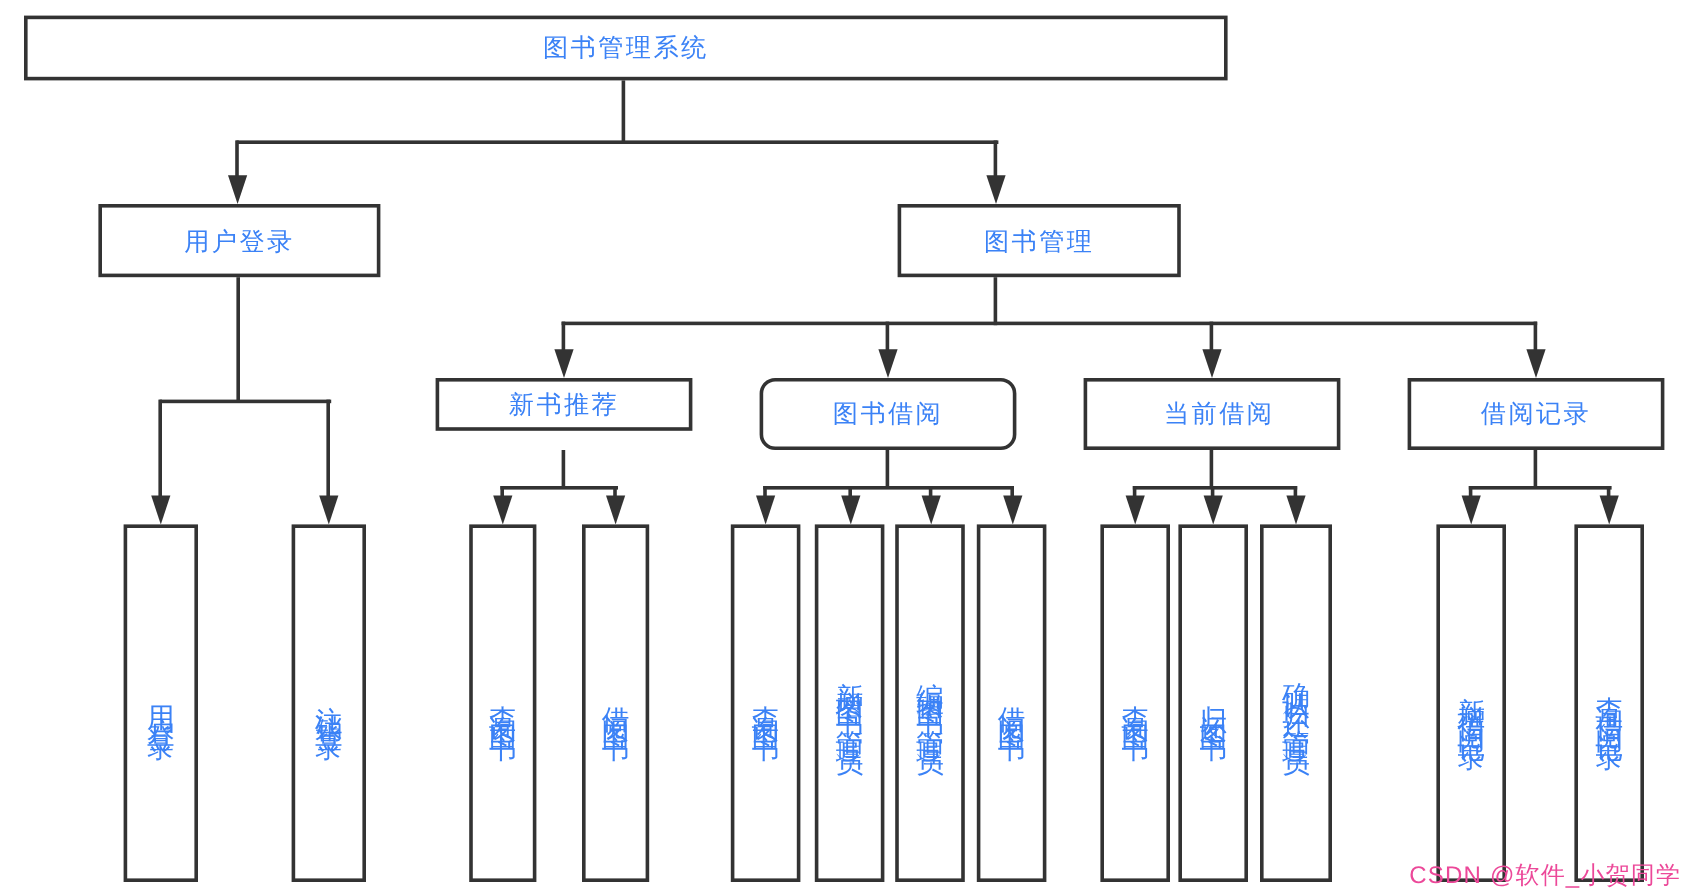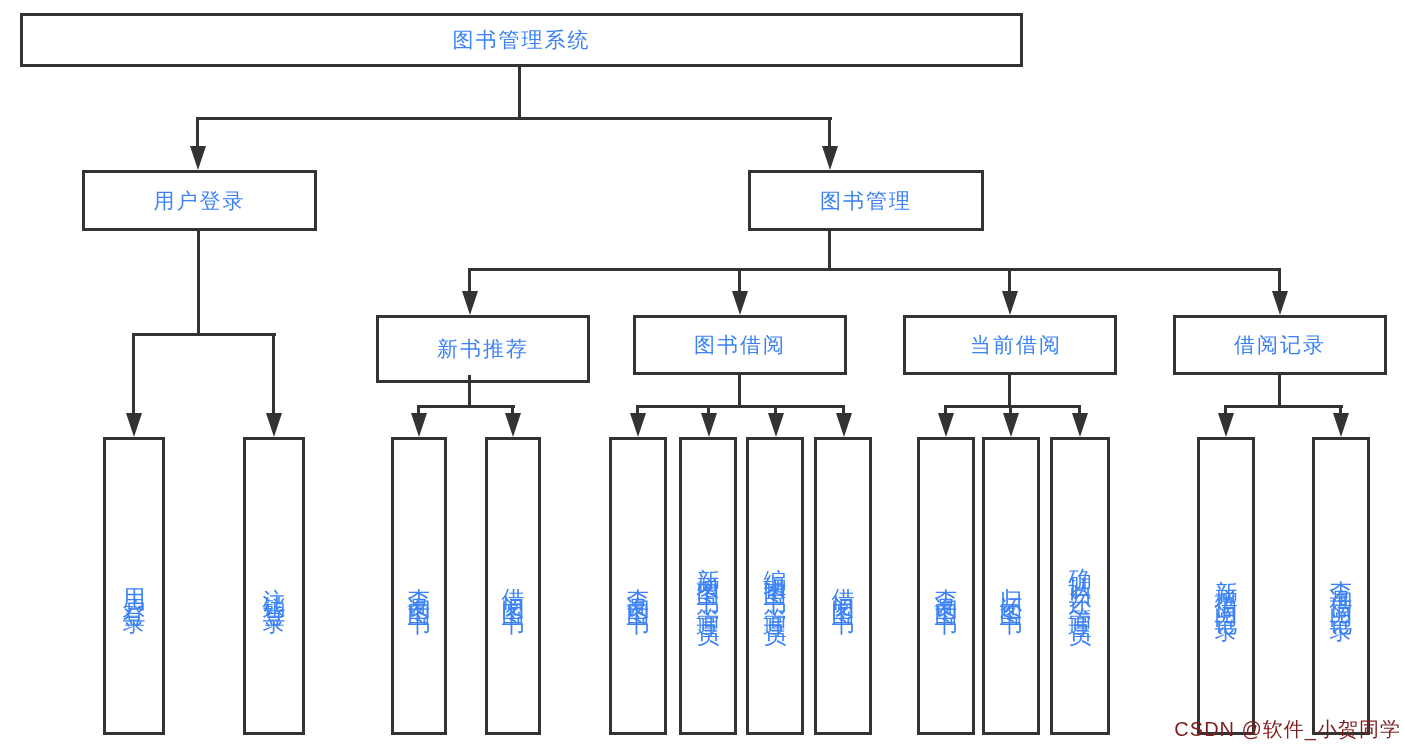--- a/index.html
+++ b/index.html
@@ -19,21 +19,21 @@
   .hline, .vline { position:absolute; background:#333333; }
   .hline { height:3px; }
   .vline { width:3px; }
   .arrow {
     position:absolute; width:0; height:0;
     border-left:8px solid transparent; border-right:8px solid transparent;
     border-top:24px solid #333333;
   }
   .watermark {
     position:absolute; right:4px; bottom:4px; z-index:10;
-    font-size:20px; color:#7f1d1d; white-space:nowrap; letter-spacing:1px;
+    font-size:20px; color:#ec4899; white-space:nowrap; letter-spacing:1px;
   }
 </style>
 </head>
 <body>
 
 <div id="canvas">
 
   <div class="box" style="left:20px; top:13px; width:1003px; height:54px;">
     <span>图书管理系统</span>
   </div>
@@ -63,24 +63,24 @@
   <div class="hline" style="left:468px; top:268px; width:813px;"></div>
   <div class="vline" style="left:468px; top:268px; height:27px;"></div>
   <div class="arrow" style="left:462px; top:291px;"></div>
   <div class="vline" style="left:738px; top:268px; height:27px;"></div>
   <div class="arrow" style="left:732px; top:291px;"></div>
   <div class="vline" style="left:1008px; top:268px; height:27px;"></div>
   <div class="arrow" style="left:1002px; top:291px;"></div>
   <div class="vline" style="left:1278px; top:268px; height:27px;"></div>
   <div class="arrow" style="left:1272px; top:291px;"></div>
 
-  <div class="box" style="left:376px; top:315px; width:214px; height:68px;">
+  <div class="box" style="left:363px; top:315px; width:214px; height:44px;">
     <span>新书推荐</span>
   </div>
-  <div class="box" style="left:633px; top:315px; width:214px; height:60px;">
+  <div class="box" style="left:633px; top:315px; width:214px; height:60px;border-radius:13px;">
     <span>图书借阅</span>
   </div>
   <div class="box" style="left:903px; top:315px; width:214px; height:60px;padding-left:12px;">
     <span>当前借阅</span>
   </div>
   <div class="box" style="left:1173px; top:315px; width:214px; height:60px;">
     <span>借阅记录</span>
   </div>
 
   <div class="vline" style="left:468px; top:375px; height:32px;"></div>

